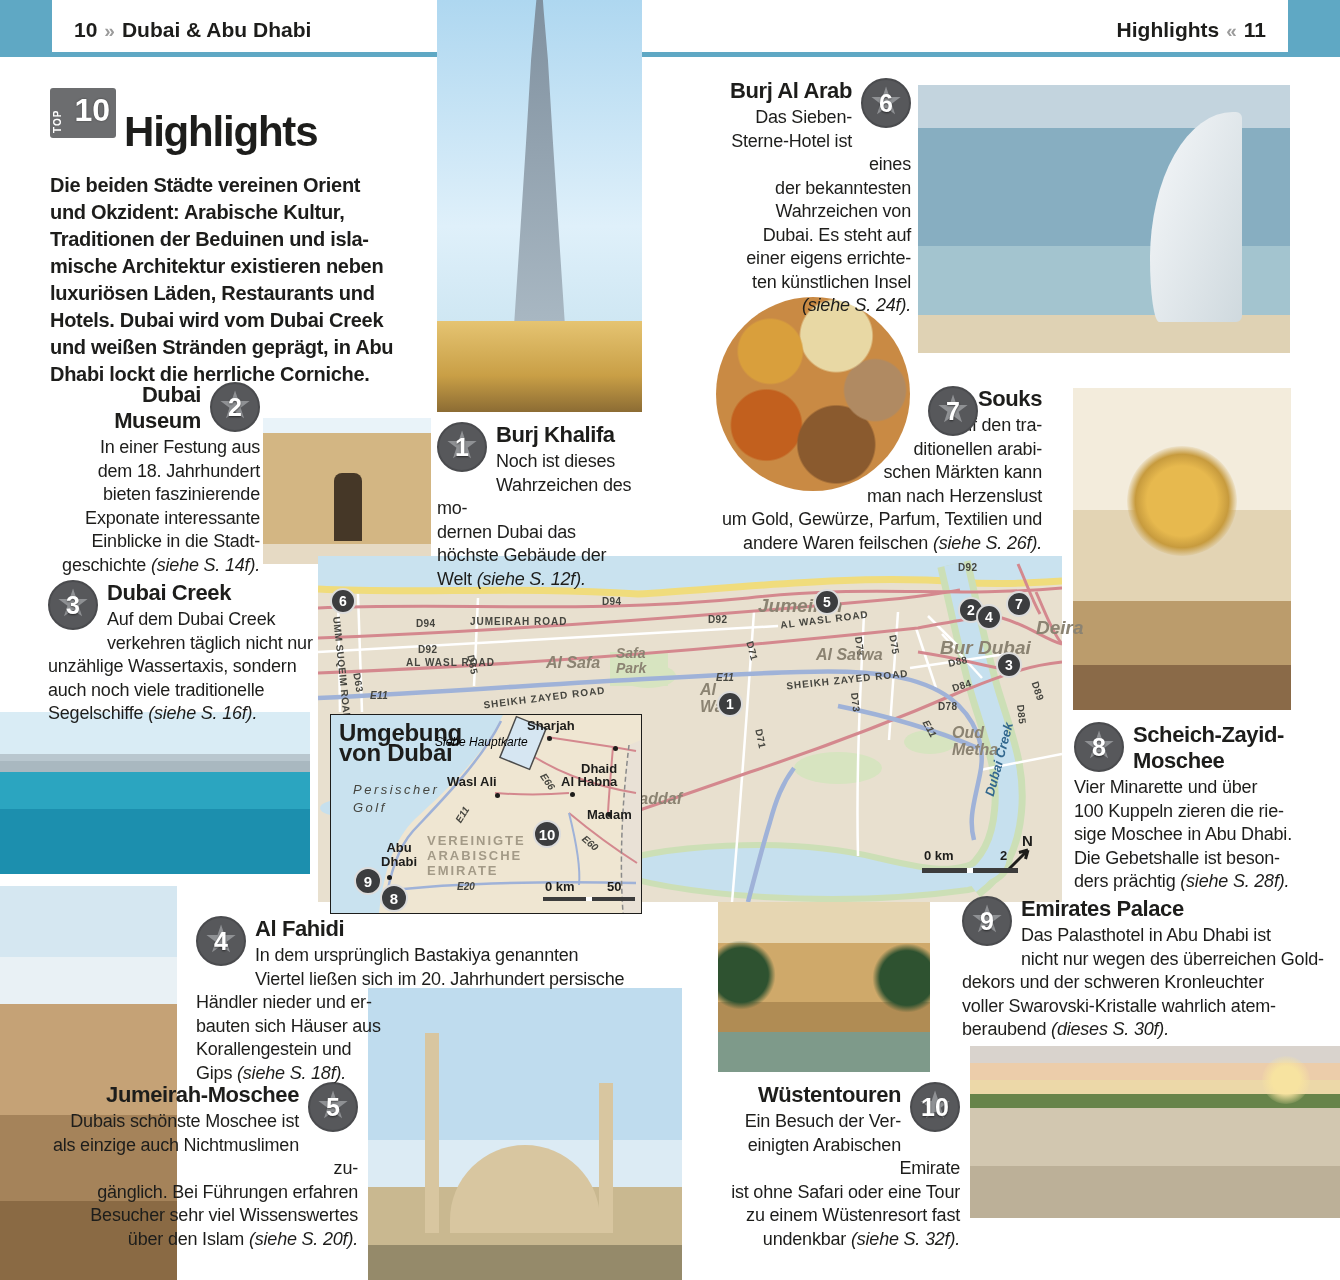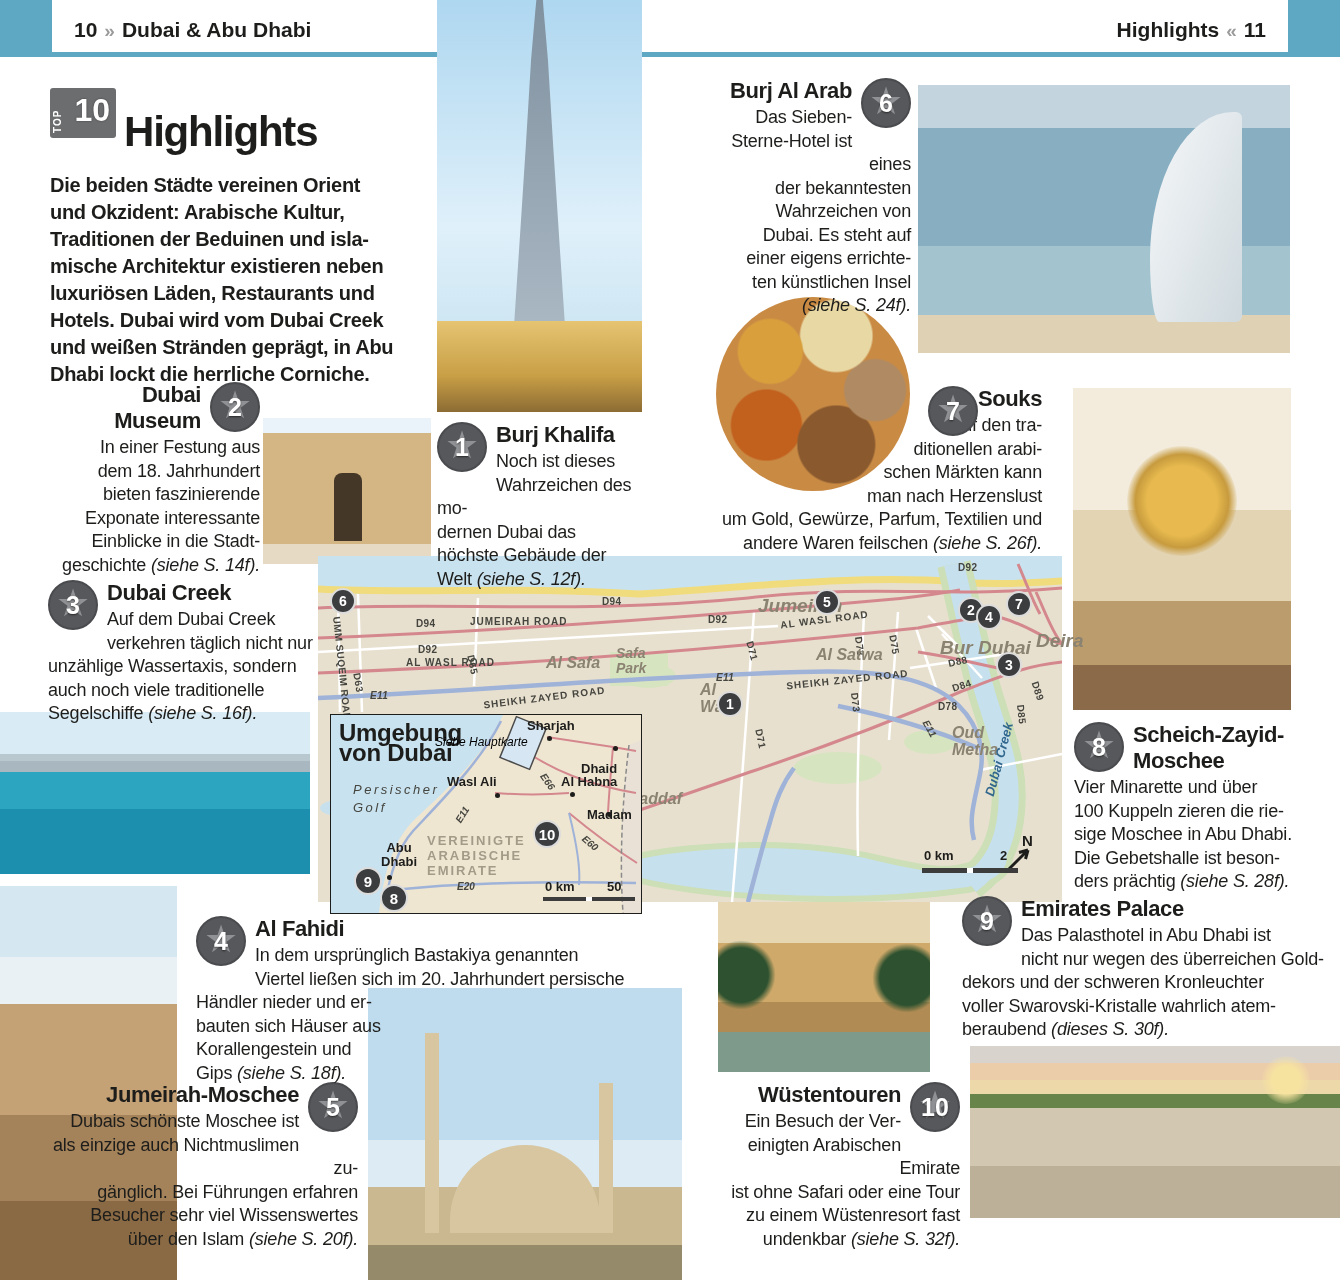--- a/index.html
+++ b/index.html
@@ -233,21 +233,21 @@
     <span class="rlabel" style="left:140px;top:244px;transform:rotate(-14deg);letter-spacing:1px;">OUD METHA ROAD</span>
 
     <span class="alabel" style="left:228px;top:98px;">Al Safa</span>
     <span class="alabel small" style="left:298px;top:90px;">Safa
 Park</span>
     <span class="alabel big" style="left:440px;top:40px;">Jumeirah</span>
     <span class="alabel" style="left:382px;top:82px;margin-top:43px;">Al
 Wasl</span>
     <span class="alabel" style="left:498px;top:90px;">Al Satwa</span>
     <span class="alabel big" style="left:622px;top:82px;">Bur Dubai</span>
-    <span class="alabel big" style="left:718px;top:75px;">Deira</span>
+    <span class="alabel big" style="left:718px;top:62px;">Deira</span>
     <span class="alabel" style="left:634px;top:168px;">Oud
 Metha</span>
     <span class="alabel" style="left:292px;top:234px;">Al Jaddaf</span>
     <span class="alabel" style="left:28px;top:272px;">Al
 Marqadh</span>
     <span class="wlabel" style="left:664px;top:238px;transform:rotate(-75deg);transform-origin:0 0;">Dubai Creek</span>
 
     <span class="mmarker" style="left:12px;top:32px;">6</span>
     <span class="mmarker" style="left:496px;top:33px;">5</span>
     <span class="mmarker" style="left:640px;top:41px;">2</span>

